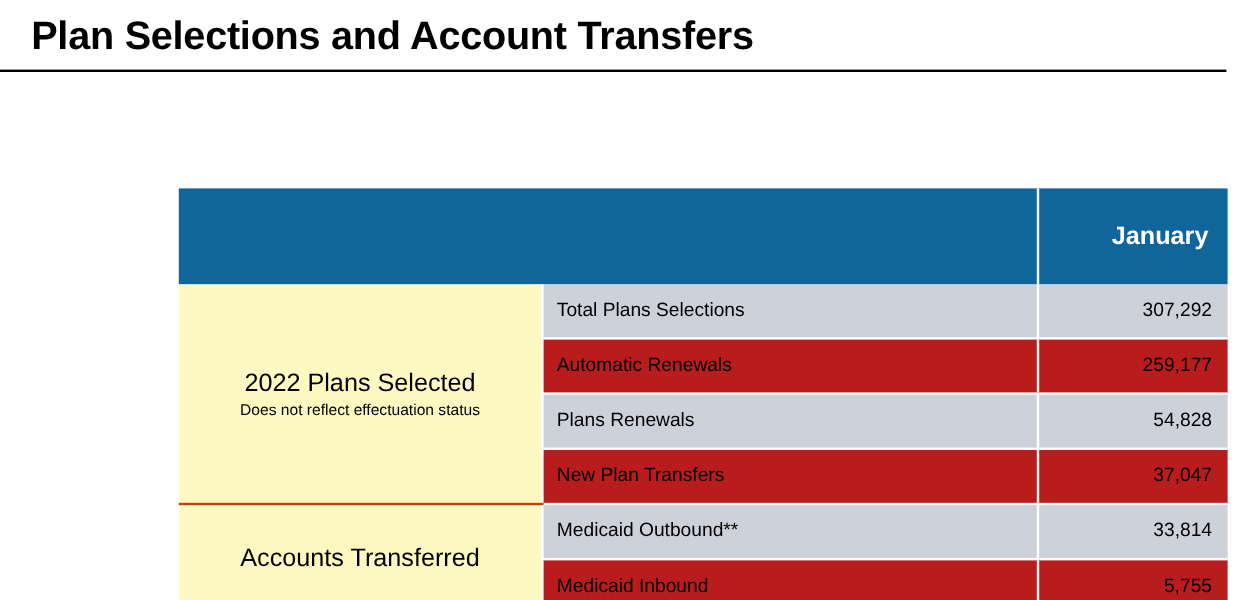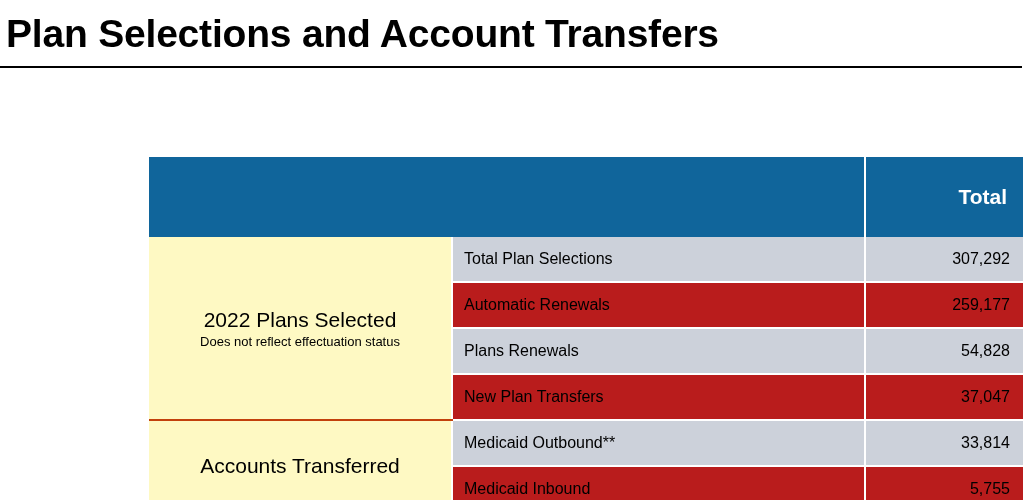--- a/index.html
+++ b/index.html
@@ -11,26 +11,27 @@
     width: 1028px;
     height: 500px;
     font-family: "Liberation Sans", sans-serif;
     overflow: hidden;
     position: relative;
   }
   .title-block {
     padding: 8px 6px 0 6px;
   }
   .title-line {
-    font-size: 39px;
+    font-size: 33px;
     font-weight: bold;
     color: #000000;
     letter-spacing: -0.2px;
     line-height: 1.34;
     white-space: nowrap;
+    margin-left: 20px;
   }
   .title-rule {
     height: 2px;
     background: #000000;
     margin-top: 6px;
     width: 1022px;
   }
   .table-wrap {
     position: absolute;
     left: 149px;
@@ -110,30 +111,30 @@
 <div class="table-wrap">
   <table class="summary">
     <colgroup>
       <col class="c1">
         <col class="c2">
         <col class="c3">
     </colgroup>
     <thead>
       <tr>
         <th class="hdr-blank" colspan="2"></th>
-        <th class="hdr-totals">Total</th>
+        <th class="hdr-totals">January</th>
       </tr>
     </thead>
     <tbody>
       <tr class="alt-a">
         <td class="group-cell" rowspan="4">
           <div class="group-title">2022 Plans Selected</div>
           <div class="group-sub">Does not reflect effectuation status</div>
         </td>
-        <td class="label">Total Plan Selections</td>
+        <td class="label">Total Plans Selections</td>
         <td class="value">307,292</td>
       </tr>
       <tr class="alt-b">
         <td class="label">Automatic Renewals</td>
         <td class="value">259,177</td>
       </tr>
       <tr class="alt-a">
         <td class="label">Plans Renewals</td>
         <td class="value">54,828</td>
       </tr>

